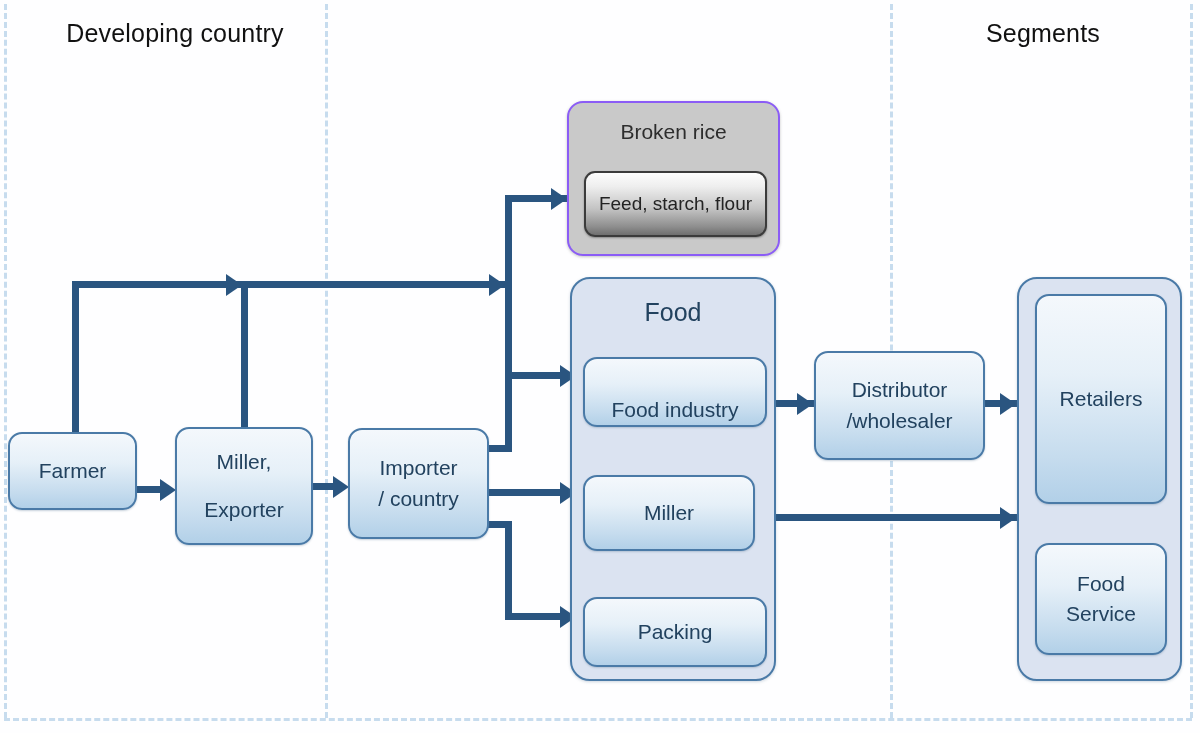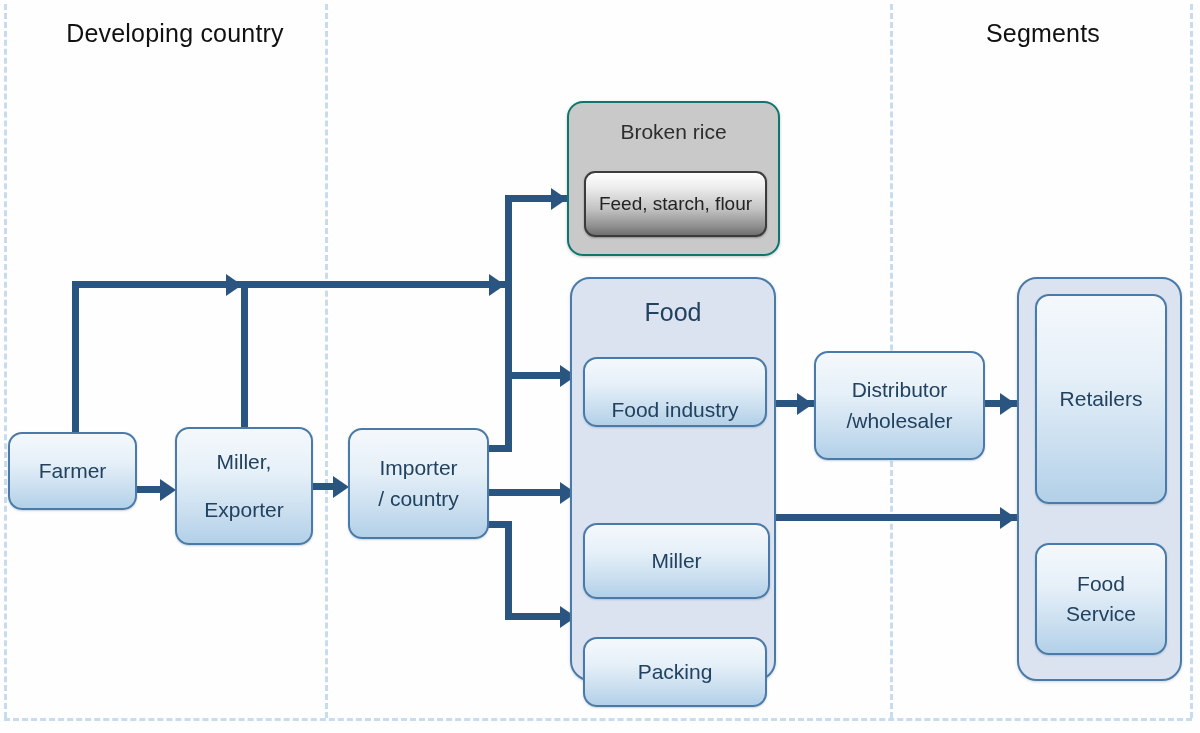--- a/index.html
+++ b/index.html
@@ -73,21 +73,21 @@
     text-align: center;
     color: #22425f;
     font-size: 25px;
   }
 
   
   .group-gray {
     position: absolute;
     box-sizing: border-box;
     border-radius: 16px;
-    border: 2px solid #0f766e;
+    border: 2px solid #8b5cf6;
     background: #c9c9c9;
     box-shadow: 0 1px 3px rgba(110,110,110,.40);
   }
   .group-gray-title {
     position: absolute;
     left: 0; right: 0;
     text-align: center;
     color: #2d2d2d;
     font-size: 21px;
   }
@@ -216,25 +216,25 @@
     </div>
   </div>
 
   <div class="group" style="left:570px; top:277px; width:206px; height:404px;">
     <div class="group-title" style="top:19px;">Food</div>
 
     <div class="node" style="left:11px; top:78px; width:184px; height:70px;align-items:flex-end;">
       <span>Food industry</span>
     </div>
 
-    <div class="node" style="left:11px; top:196px; width:187px; height:76px;margin-top:48px;">
+    <div class="node" style="left:11px; top:196px; width:172px; height:76px;">
       <span>Miller</span>
     </div>
 
-    <div class="node" style="left:11px; top:318px; width:184px; height:70px;margin-top:40px;">
+    <div class="node" style="left:11px; top:318px; width:184px; height:70px;">
       <span>Packing</span>
     </div>
   </div>
 
   <div class="node" style="left:814px; top:351px; width:171px; height:109px; flex-direction:column; justify-content:center;">
     <span>Distributor</span>
     <span>/wholesaler</span>
   </div>
 
   <div class="group" style="left:1017px; top:277px; width:165px; height:404px;">

